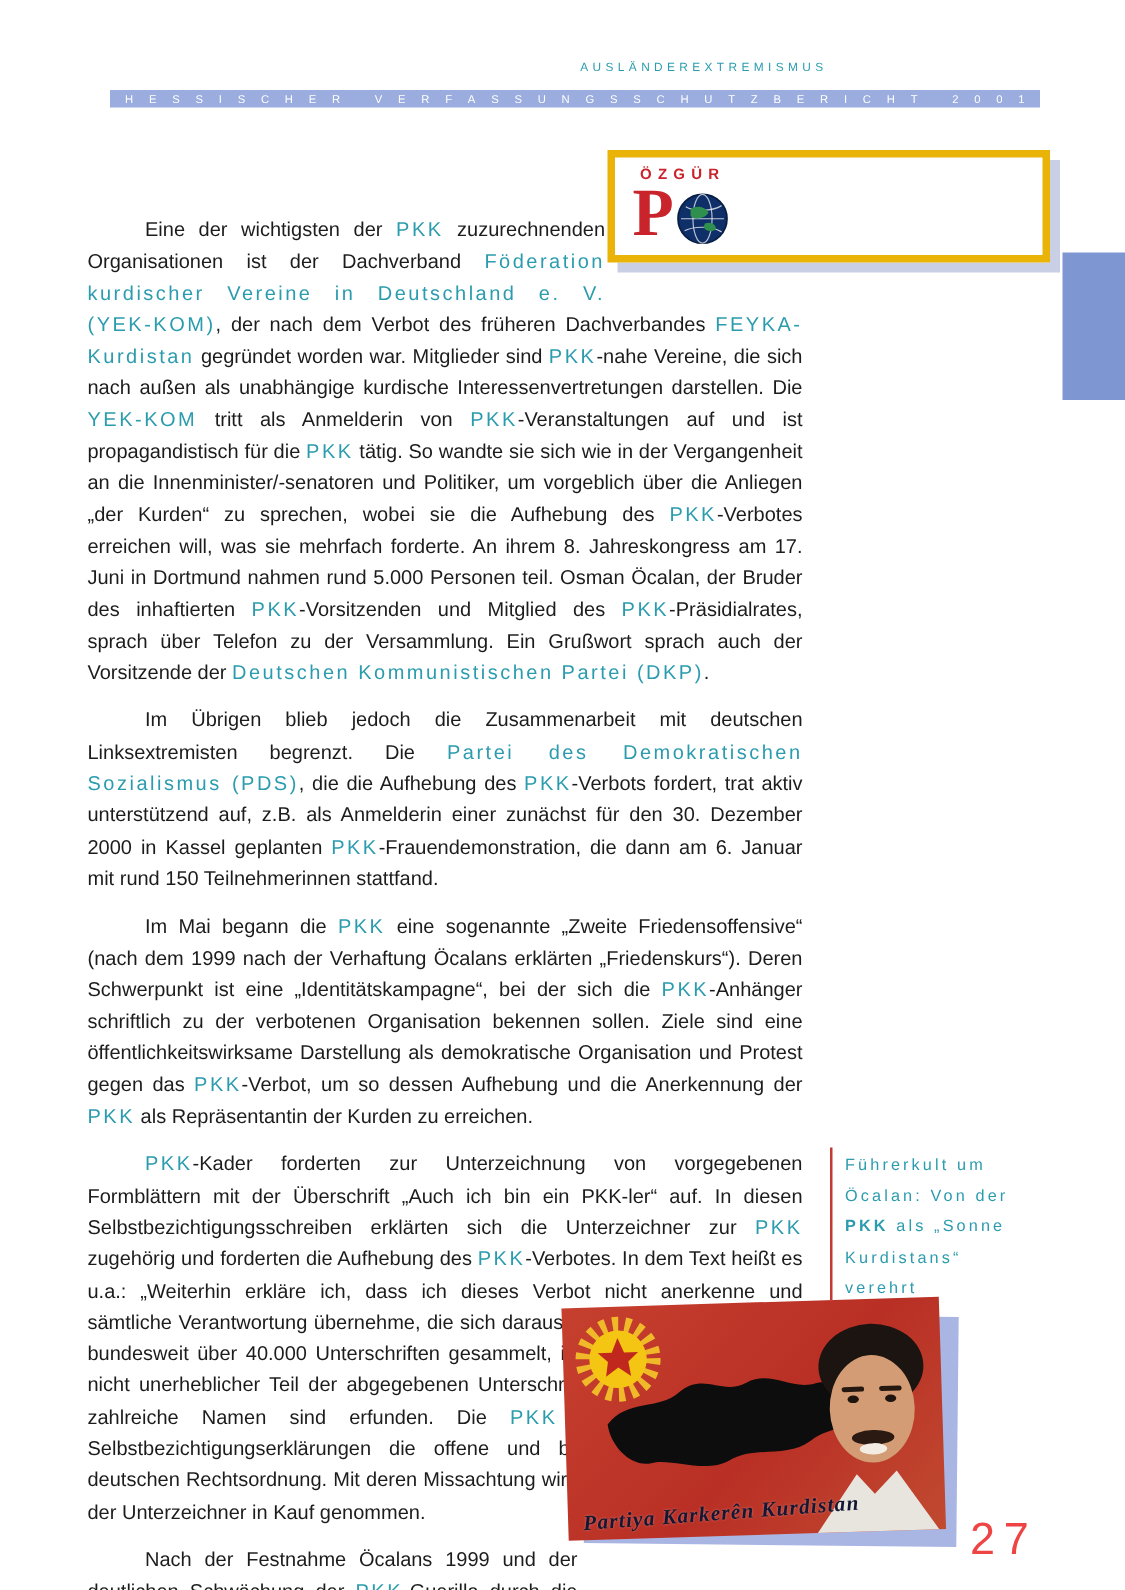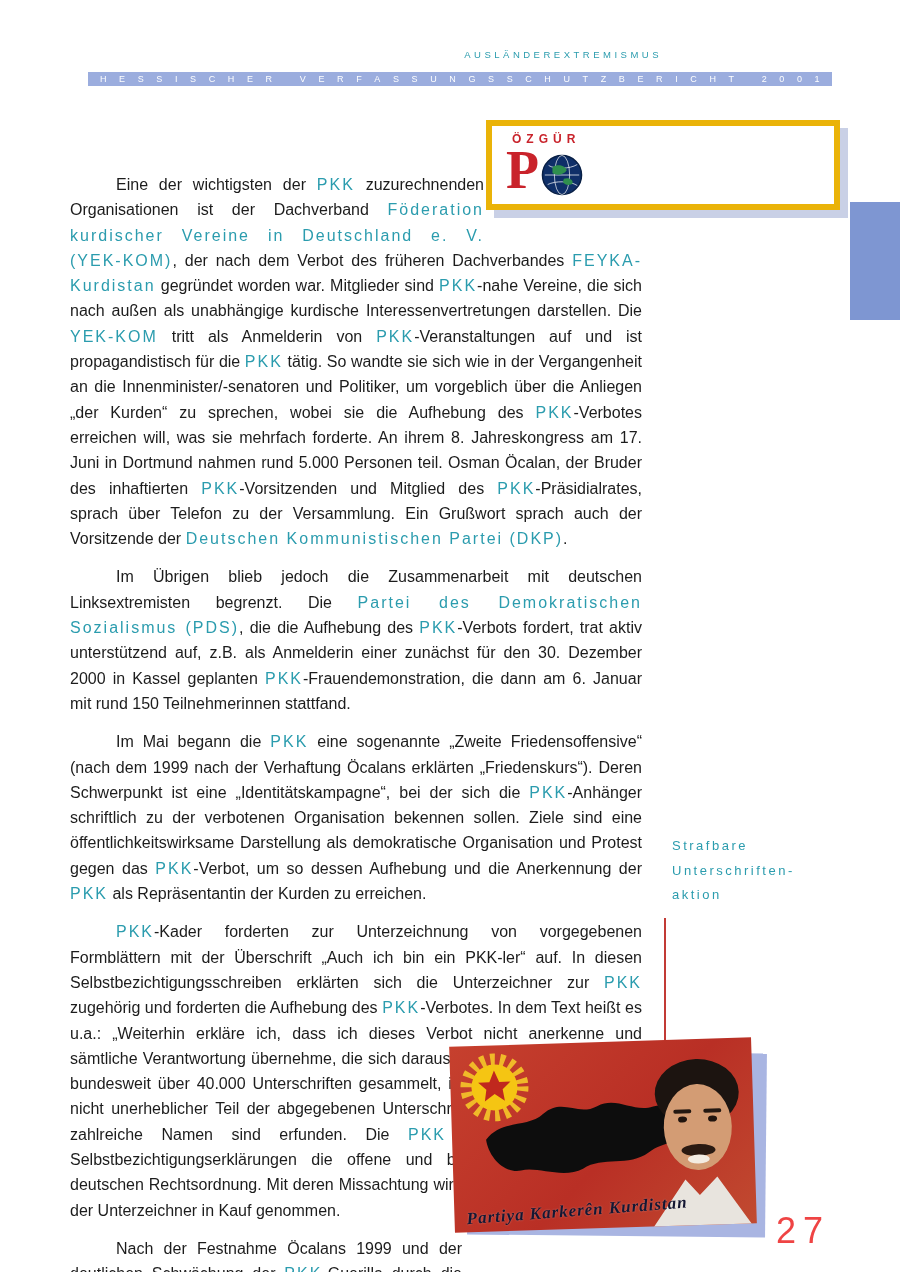--- a/index.html
+++ b/index.html
@@ -143,24 +143,26 @@
       <span><span class="seg seg-plain">Im Mai begann die </span><span class="seg seg-teal">PKK</span><span class="seg seg-plain"> eine sogenannte „Zweite Friedensoffensive“ (nach dem 1999 nach der Verhaftung Öcalans erklärten „Friedenskurs“). Deren Schwerpunkt ist eine „Identitätskampagne“, bei der sich die </span><span class="seg seg-teal">PKK</span><span class="seg seg-plain">-Anhänger schriftlich zu der verbotenen Organisation bekennen sollen. Ziele sind eine öffentlichkeitswirksame Darstellung als demokratische Organisation und Protest gegen das </span><span class="seg seg-teal">PKK</span><span class="seg seg-plain">-Verbot, um so dessen Aufhebung und die Anerkennung der </span><span class="seg seg-teal">PKK</span><span class="seg seg-plain"> als Repräsentantin der Kurden zu erreichen.</span></span>
     </div>
     <div class="para">
       <span><span class="seg seg-teal">PKK</span><span class="seg seg-plain">-Kader forderten zur Unterzeichnung von vorgegebenen Formblättern mit der Überschrift „Auch ich bin ein PKK-ler“ auf. In diesen Selbstbezichtigungsschreiben erklärten sich die Unterzeichner zur </span><span class="seg seg-teal">PKK</span><span class="seg seg-plain"> zugehörig und forderten die Aufhebung des </span><span class="seg seg-teal">PKK</span><span class="seg seg-plain">-Verbotes. In dem Text heißt es u.a.: „Weiterhin erkläre ich, dass ich dieses Verbot nicht anerkenne und sämtliche Verantwortung übernehme, die sich daraus ergibt.“ Insgesamt wurden bundesweit über 40.000 Unterschriften gesammelt, in Hessen rund 4.000. Ein nicht unerheblicher Teil der abgegebenen Unterschriften stammt von Kindern, zahlreiche Namen sind erfunden. Die </span><span class="seg seg-teal">PKK</span><span class="seg seg-plain"> dokumentiert mit den Selbstbezichtigungserklärungen die offene und bewusste Ablehnung der deutschen Rechtsordnung. Mit deren Missachtung wird auch die Strafverfolgung der Unterzeichner in Kauf genommen.</span></span>
     </div>
     <div class="para para-last">
       <span><span class="seg seg-plain">Nach der Festnahme Öcalans 1999 und der deutlichen Schwächung der </span><span class="seg seg-teal">PKK</span><span class="seg seg-plain">-Guerilla durch die türkische Armee hatte er sein Abrücken von einer militärischen Strategie hin zu einer politischen Lösung verstärkt. Der bewaffnete Kampf wurde eingestellt und die Guerilla-Kräfte aus der Türkei zurückgezogen. Anstelle der bisherigen be-</span></span>
     </div>
   </div>
 
-  <div class="note note2"><span class="seg seg-plain">Strafbare
-Unterschriften-
-aktion</span></div>
   <div class="accent-line"></div>
+  <div class="note note3"><span class="seg seg-plain">Führerkult um
+Öcalan: Von der
+</span><span class="seg seg-bold">PKK</span><span class="seg seg-plain"> als „Sonne
+Kurdistans“
+verehrt</span></div>
 
   <div class="flagwrap">
     <div class="flag-shadow"></div>
     <div class="flag">
       <svg class="sun" viewBox="0 0 80 80">
         <circle cx="40" cy="40" r="27" fill="none" stroke="#f0b929" stroke-width="14" stroke-dasharray="4.5 5"></circle>
         <circle cx="40" cy="40" r="23" fill="#f5c513"></circle>
         <polygon transform="translate(40,40) scale(1.7)" fill="#c0281e" points="0,-10 2.9,-3.1 9.5,-3.1 4.8,1.2 5.9,8.1 0,3.9 -5.9,8.1 -4.8,1.2 -9.5,-3.1 -2.9,-3.1"></polygon>
       </svg>
       <svg class="kmap" viewBox="0 0 244 122">

